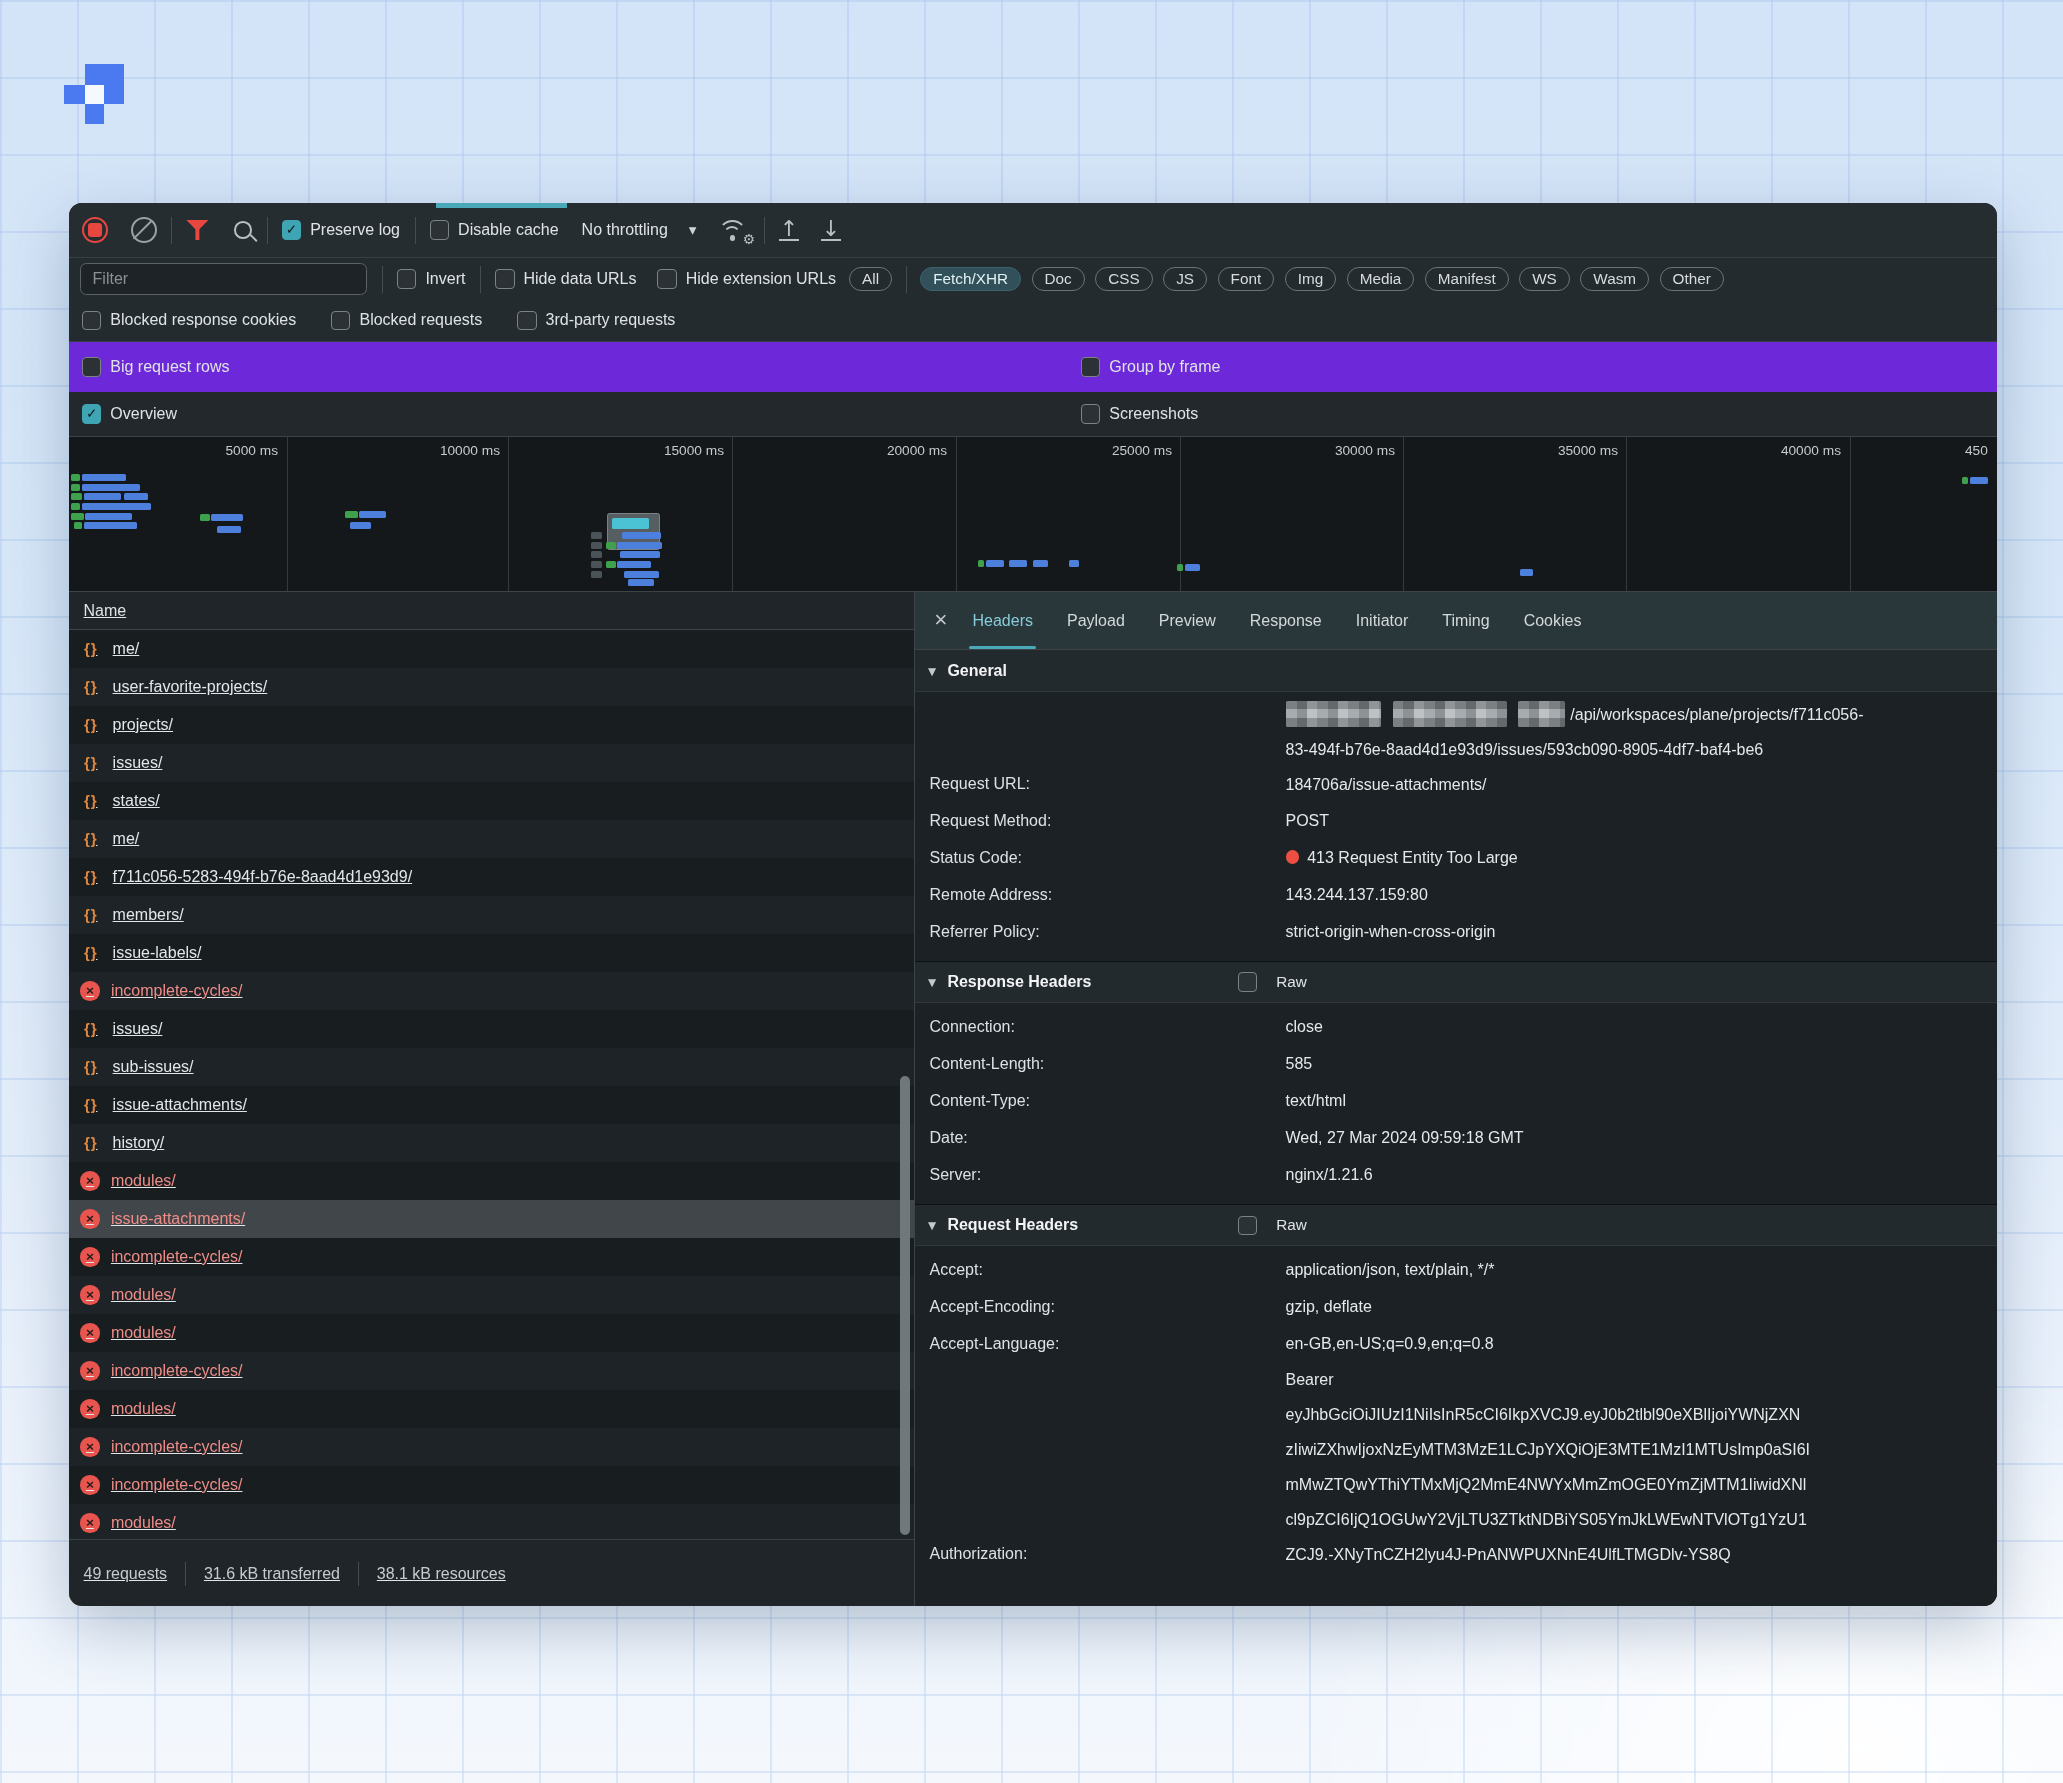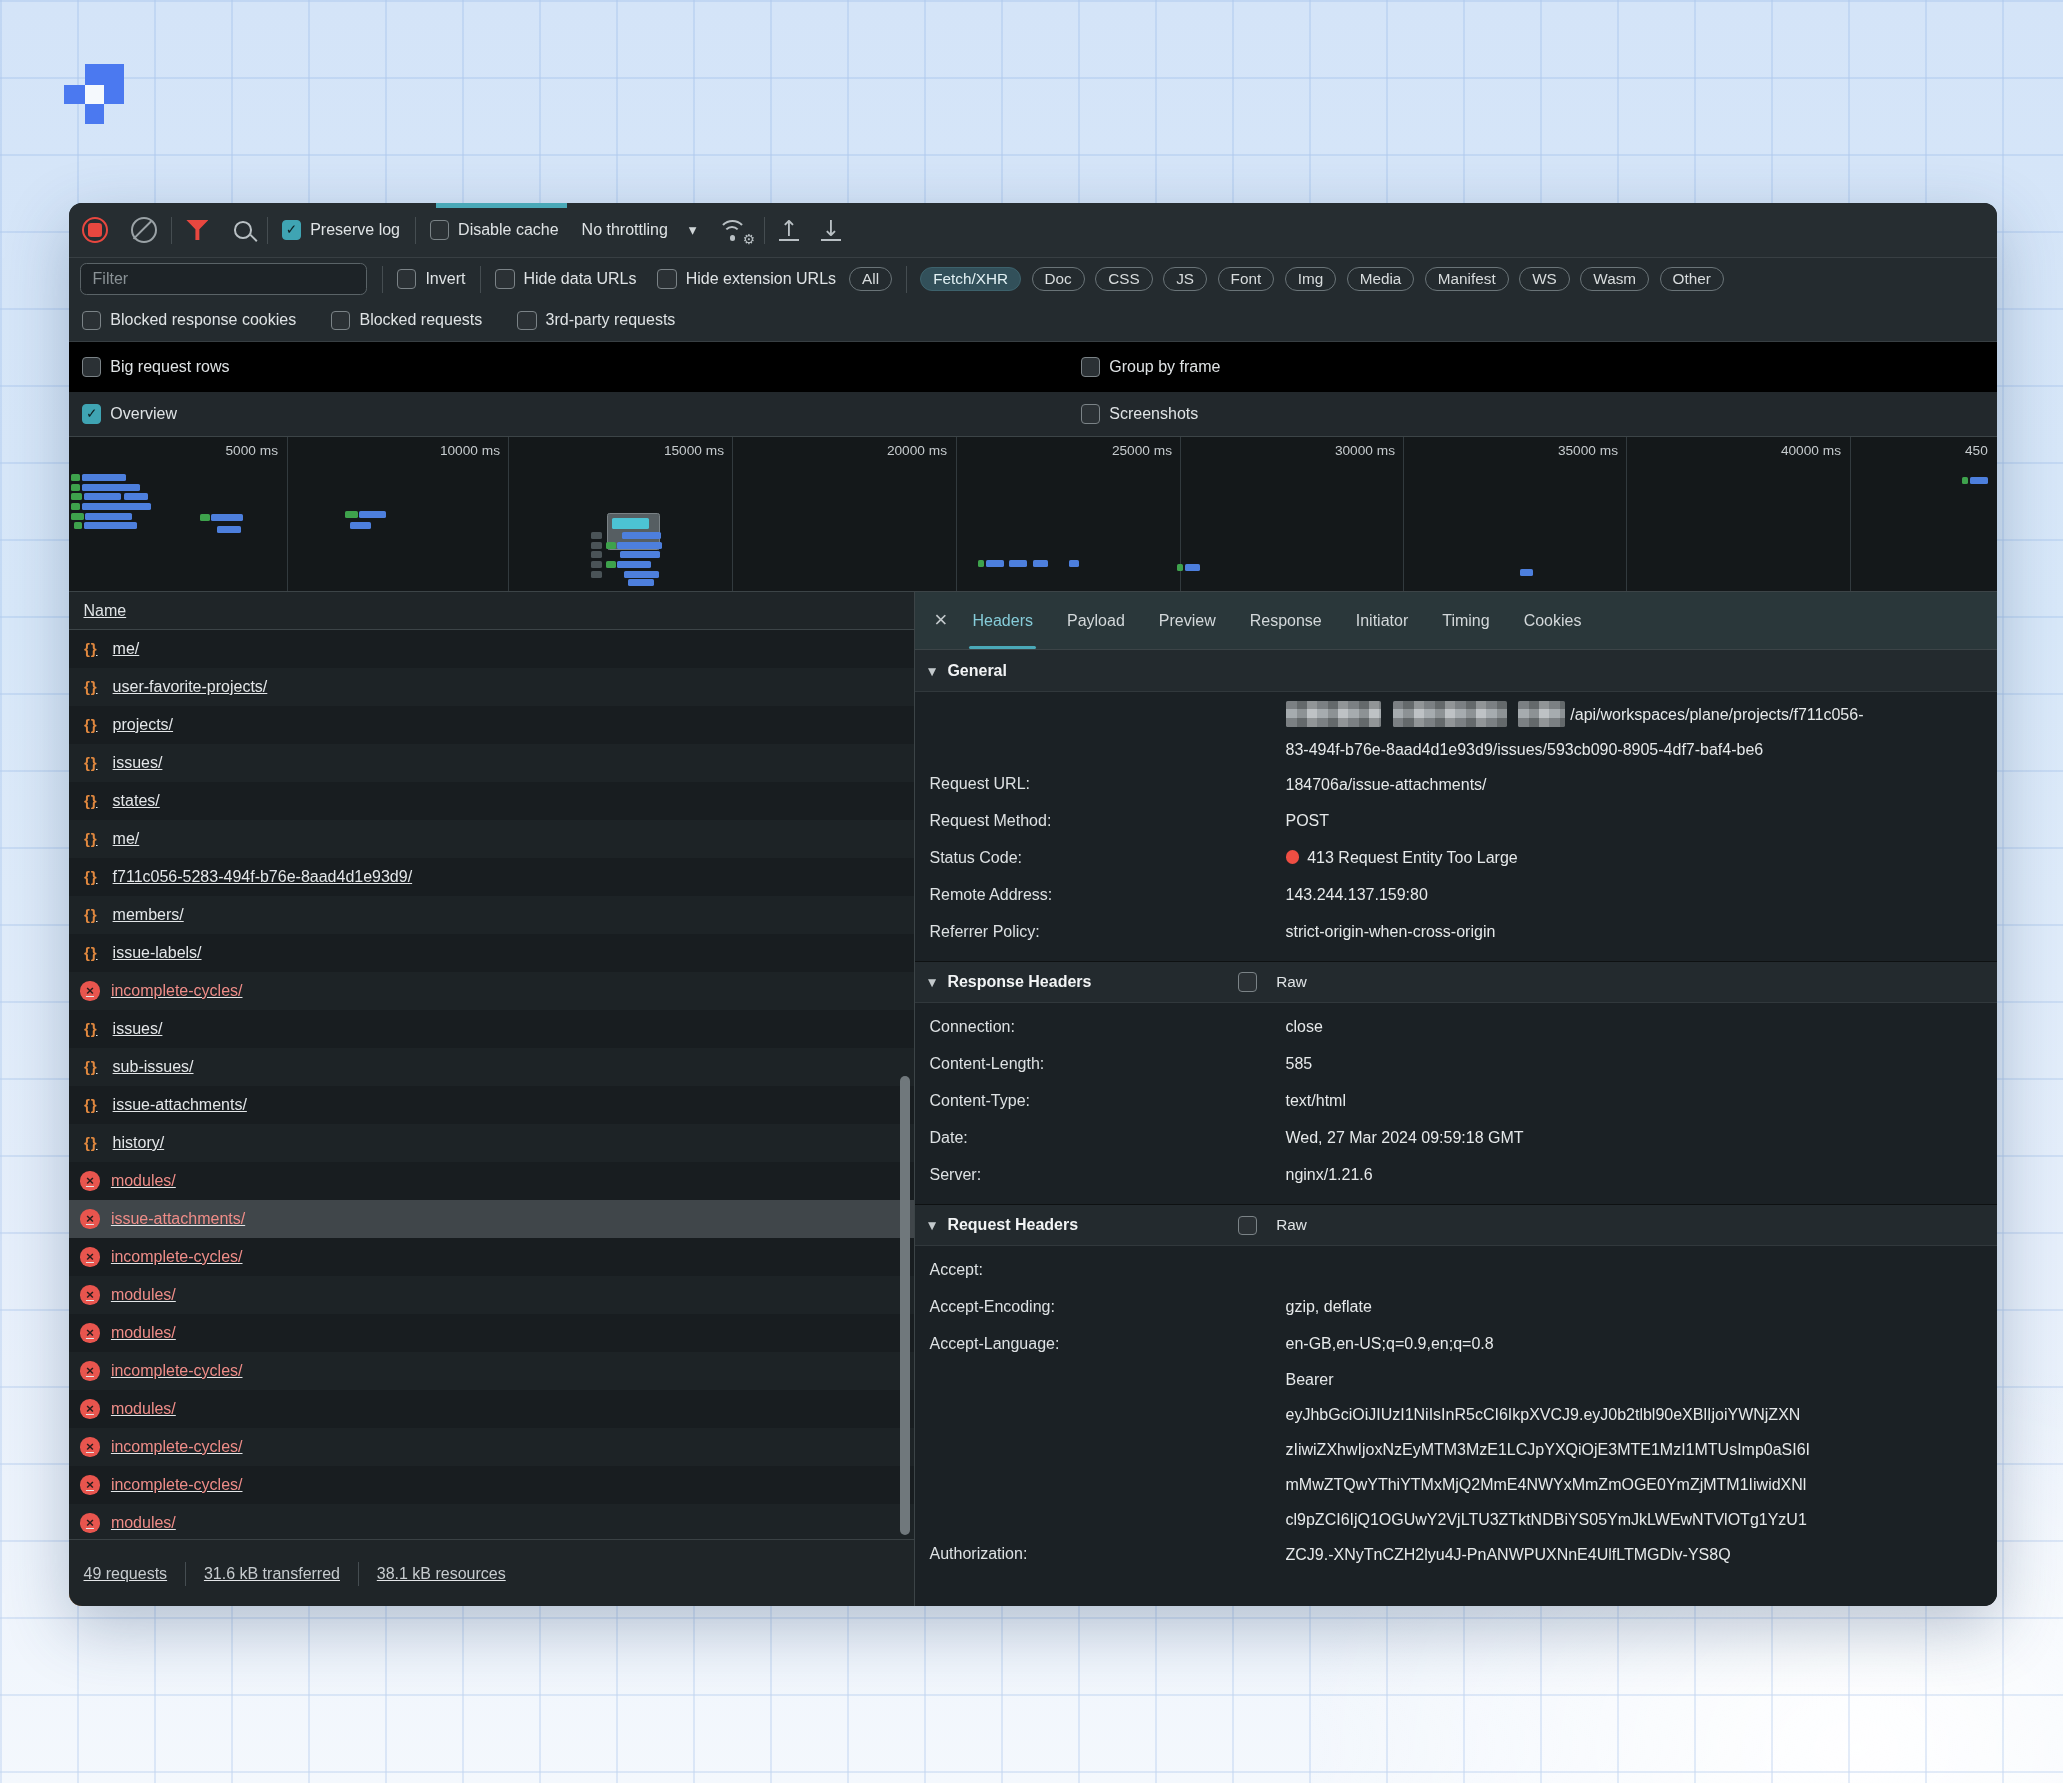--- a/index.html
+++ b/index.html
@@ -23,21 +23,21 @@
   .logo .s3{left:21px;top:40px;width:19.3px;height:20px;}
   .logo .hole{position:absolute;left:21px;top:21px;width:19.3px;height:19.3px;background:#f5f9fd;}
   
   .devtools{position:absolute;left:69px;top:203px;width:1928px;height:1403px;border-radius:13px;
     background:#1d2327;box-shadow:0 21px 64px rgba(40,70,110,.30);overflow:hidden;color:#e3e6e8;}
   .notch{position:absolute;top:0;left:367px;width:131px;height:4.8px;background:#4aa9b8;z-index:5;}
   .tbar1,.tbar2,.tbar3,.tbar4,.tbar5{box-sizing:border-box;display:flex;align-items:center;background:#262d31;position:relative;}
   .tbar1{height:55px;border-bottom:0.8px solid #383f43;padding-left:13px;gap:0;}
   .tbar2{height:42px;padding-left:11.3px;background:#242b2f;}
   .tbar3{height:42px;border-bottom:0.8px solid #383f43;padding-left:13px;background:#242b2f;}
-  .tbar4{height:50px;padding-left:13px;background:#000000;}
+  .tbar4{height:50px;padding-left:13px;background:#6d28d9;}
   .tbar5{height:44px;padding-left:13px;background:#22282c;}
   .vsep{width:0.8px;height:27px;background:#454d51;margin:0 14.5px;flex:none;}
   .lab{font-size:16px;color:#dfe3e5;white-space:nowrap;}
   
   .cb{width:19.3px;height:19.3px;border-radius:4px;box-sizing:border-box;border:1.6px solid #7b8387;background:#2b3135;
       display:inline-flex;align-items:center;justify-content:center;flex:none;}
   .cb .tick{display:none;font-size:13.7px;font-weight:bold;color:#0f2326;line-height:1;}
   .cb.on{background:#3fa4b3;border-color:#3fa4b3;}
   .cb.on .tick{display:block;}
   .cbrow{display:inline-flex;align-items:center;gap:9px;}
@@ -498,20 +498,21 @@
           </div>
           <div class="sec-head gap">
             <span class="sec-tri">▼</span>
             <span class="sec-title">Request Headers</span>
             <span class="cb"></span>
             <span class="rawlab">Raw</span>
           </div>
           <div class="sec-body">
             <div class="drow">
               <span class="dlabel">Accept:</span>
+              <span class="dvalue">application/json, text/plain, */*</span>
             </div>
             <div class="drow">
               <span class="dlabel">Accept-Encoding:</span>
               <span class="dvalue">gzip, deflate</span>
             </div>
             <div class="drow">
               <span class="dlabel">Accept-Language:</span>
               <span class="dvalue">en-GB,en-US;q=0.9,en;q=0.8</span>
             </div>
             <div class="drow">

